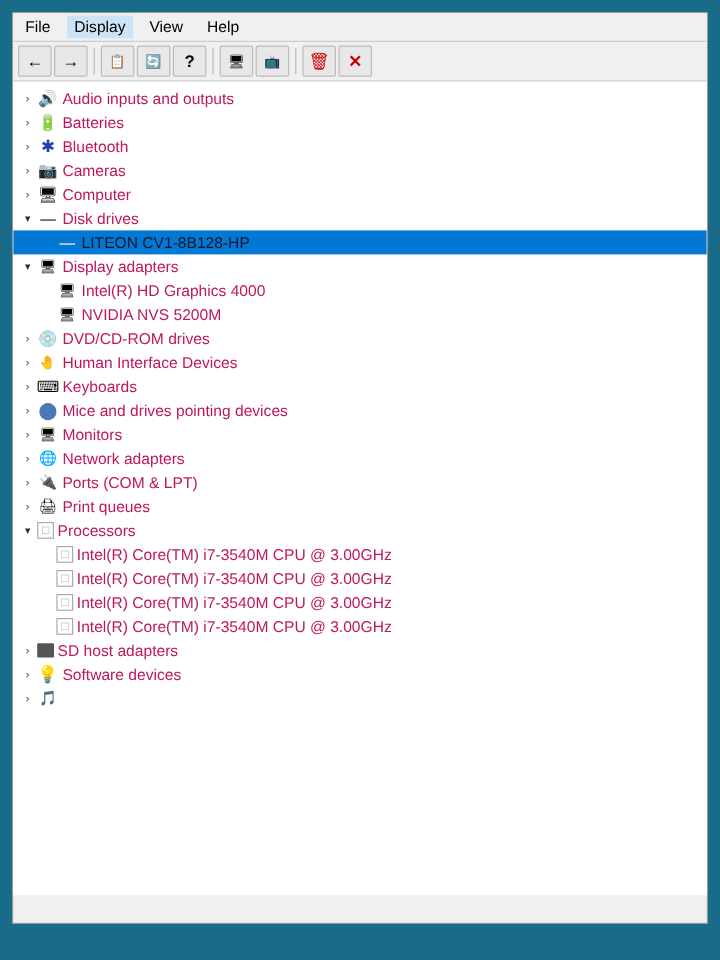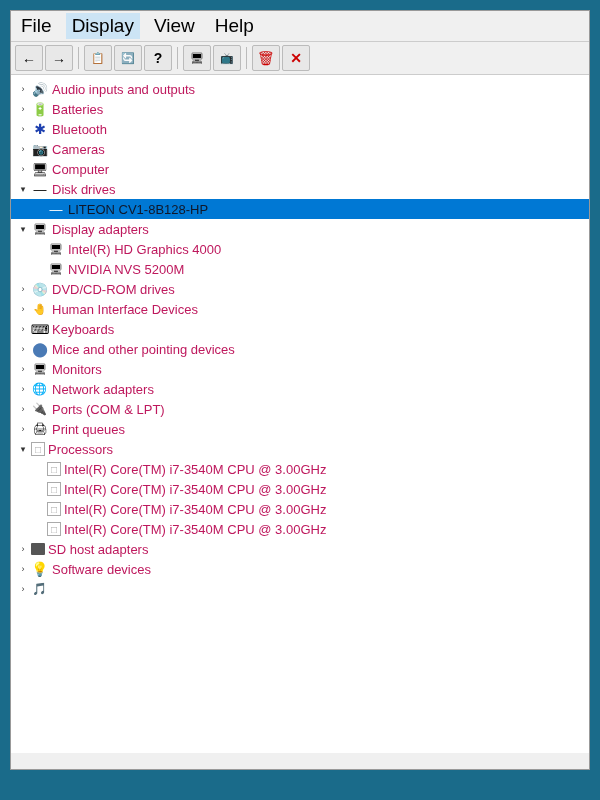--- a/index.html
+++ b/index.html
@@ -19,21 +19,21 @@
       height: 760px;
       position: relative;
       top: 10px;
     }
     .menu-bar {
       background: #f0f0f0;
       border-bottom: 1px solid #ccc;
       padding: 2px 4px;
       display: flex;
       gap: 8px;
-      font-size: 19px;
+      font-size: 13px;
     }
     .menu-item {
       padding: 2px 6px;
       cursor: pointer;
     }
     .menu-item.active {
       background: #cce4f5;
     }
     .toolbar {
       background: #f0f0f0;
@@ -211,21 +211,21 @@
 
     <div class="tree-item level-0">
       <span class="expand-arrow closed"></span>
       <span class="item-icon">⌨</span>
       <span class="item-label">Keyboards</span>
     </div>
 
     <div class="tree-item level-0">
       <span class="expand-arrow closed"></span>
       <span class="item-icon" style="color:#4a7ab5; font-size:14px;">⬤</span>
-      <span class="item-label">Mice and other pointing devices</span>
+      <span class="item-label">Mice and drives pointing devices</span>
     </div>
 
     <div class="tree-item level-0">
       <span class="expand-arrow closed"></span>
       <span class="item-icon" style="font-size:11px;">🖥</span>
       <span class="item-label">Monitors</span>
     </div>
 
     <div class="tree-item level-0">
       <span class="expand-arrow closed"></span>

